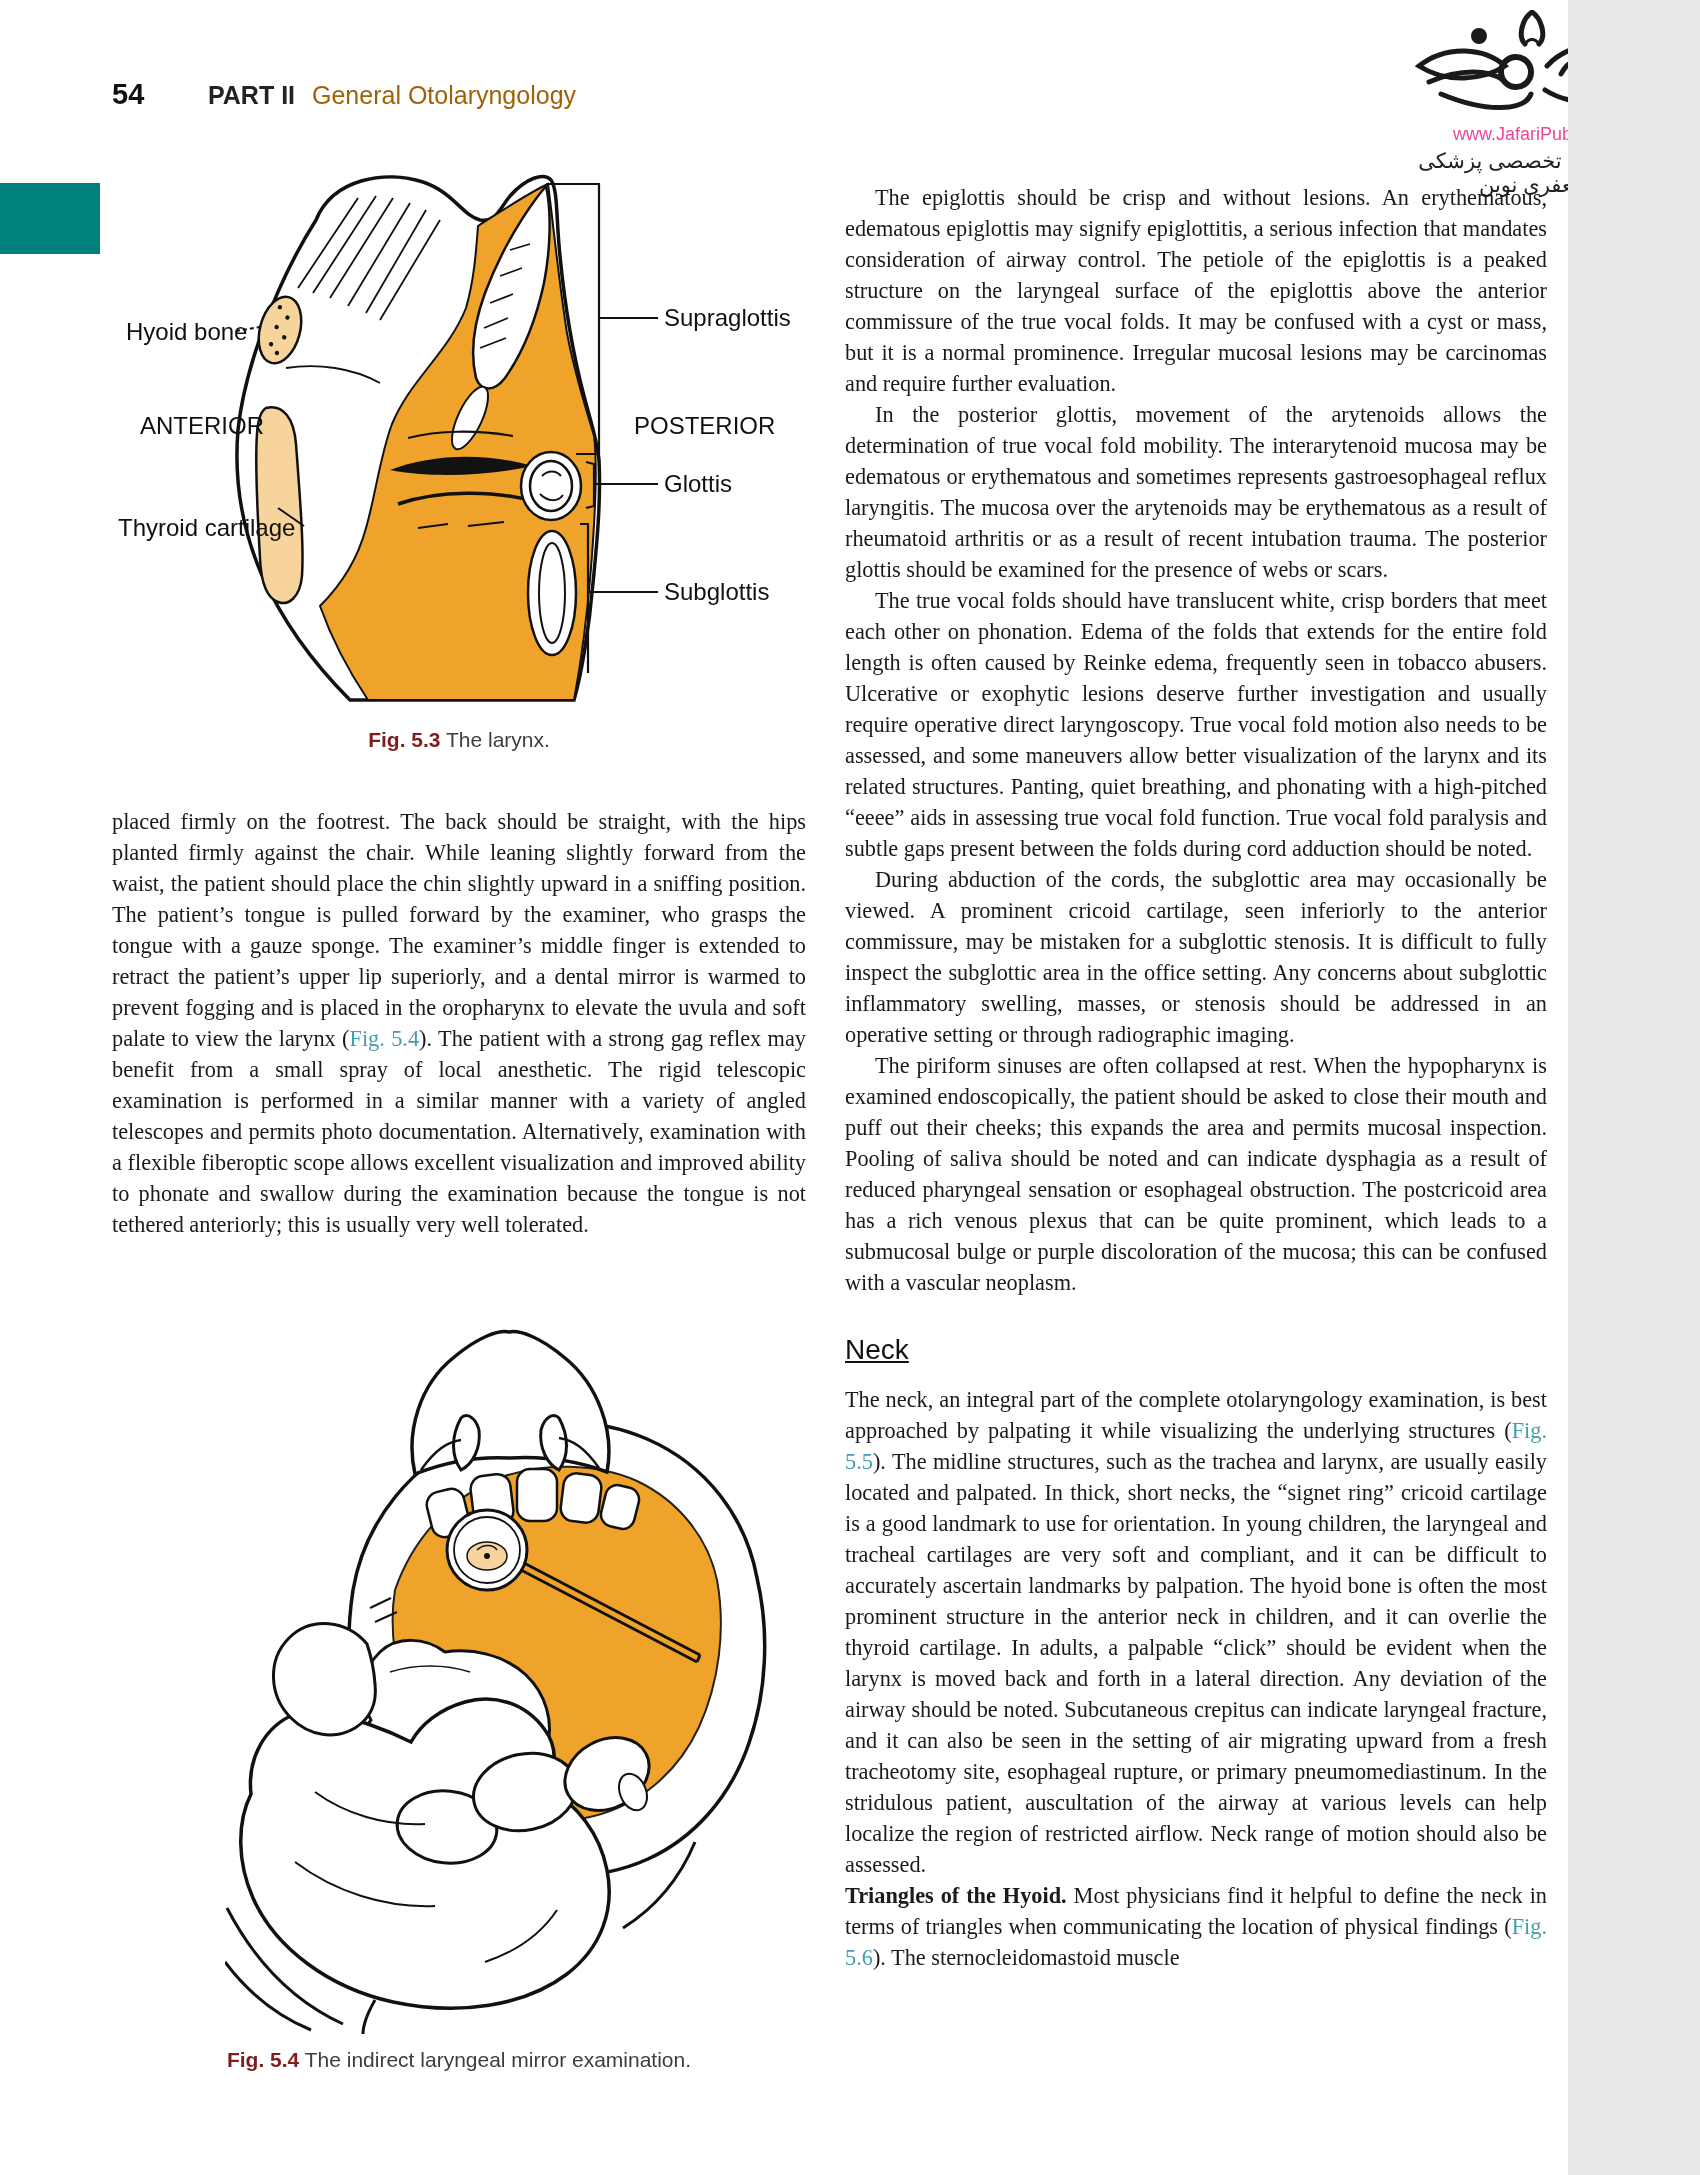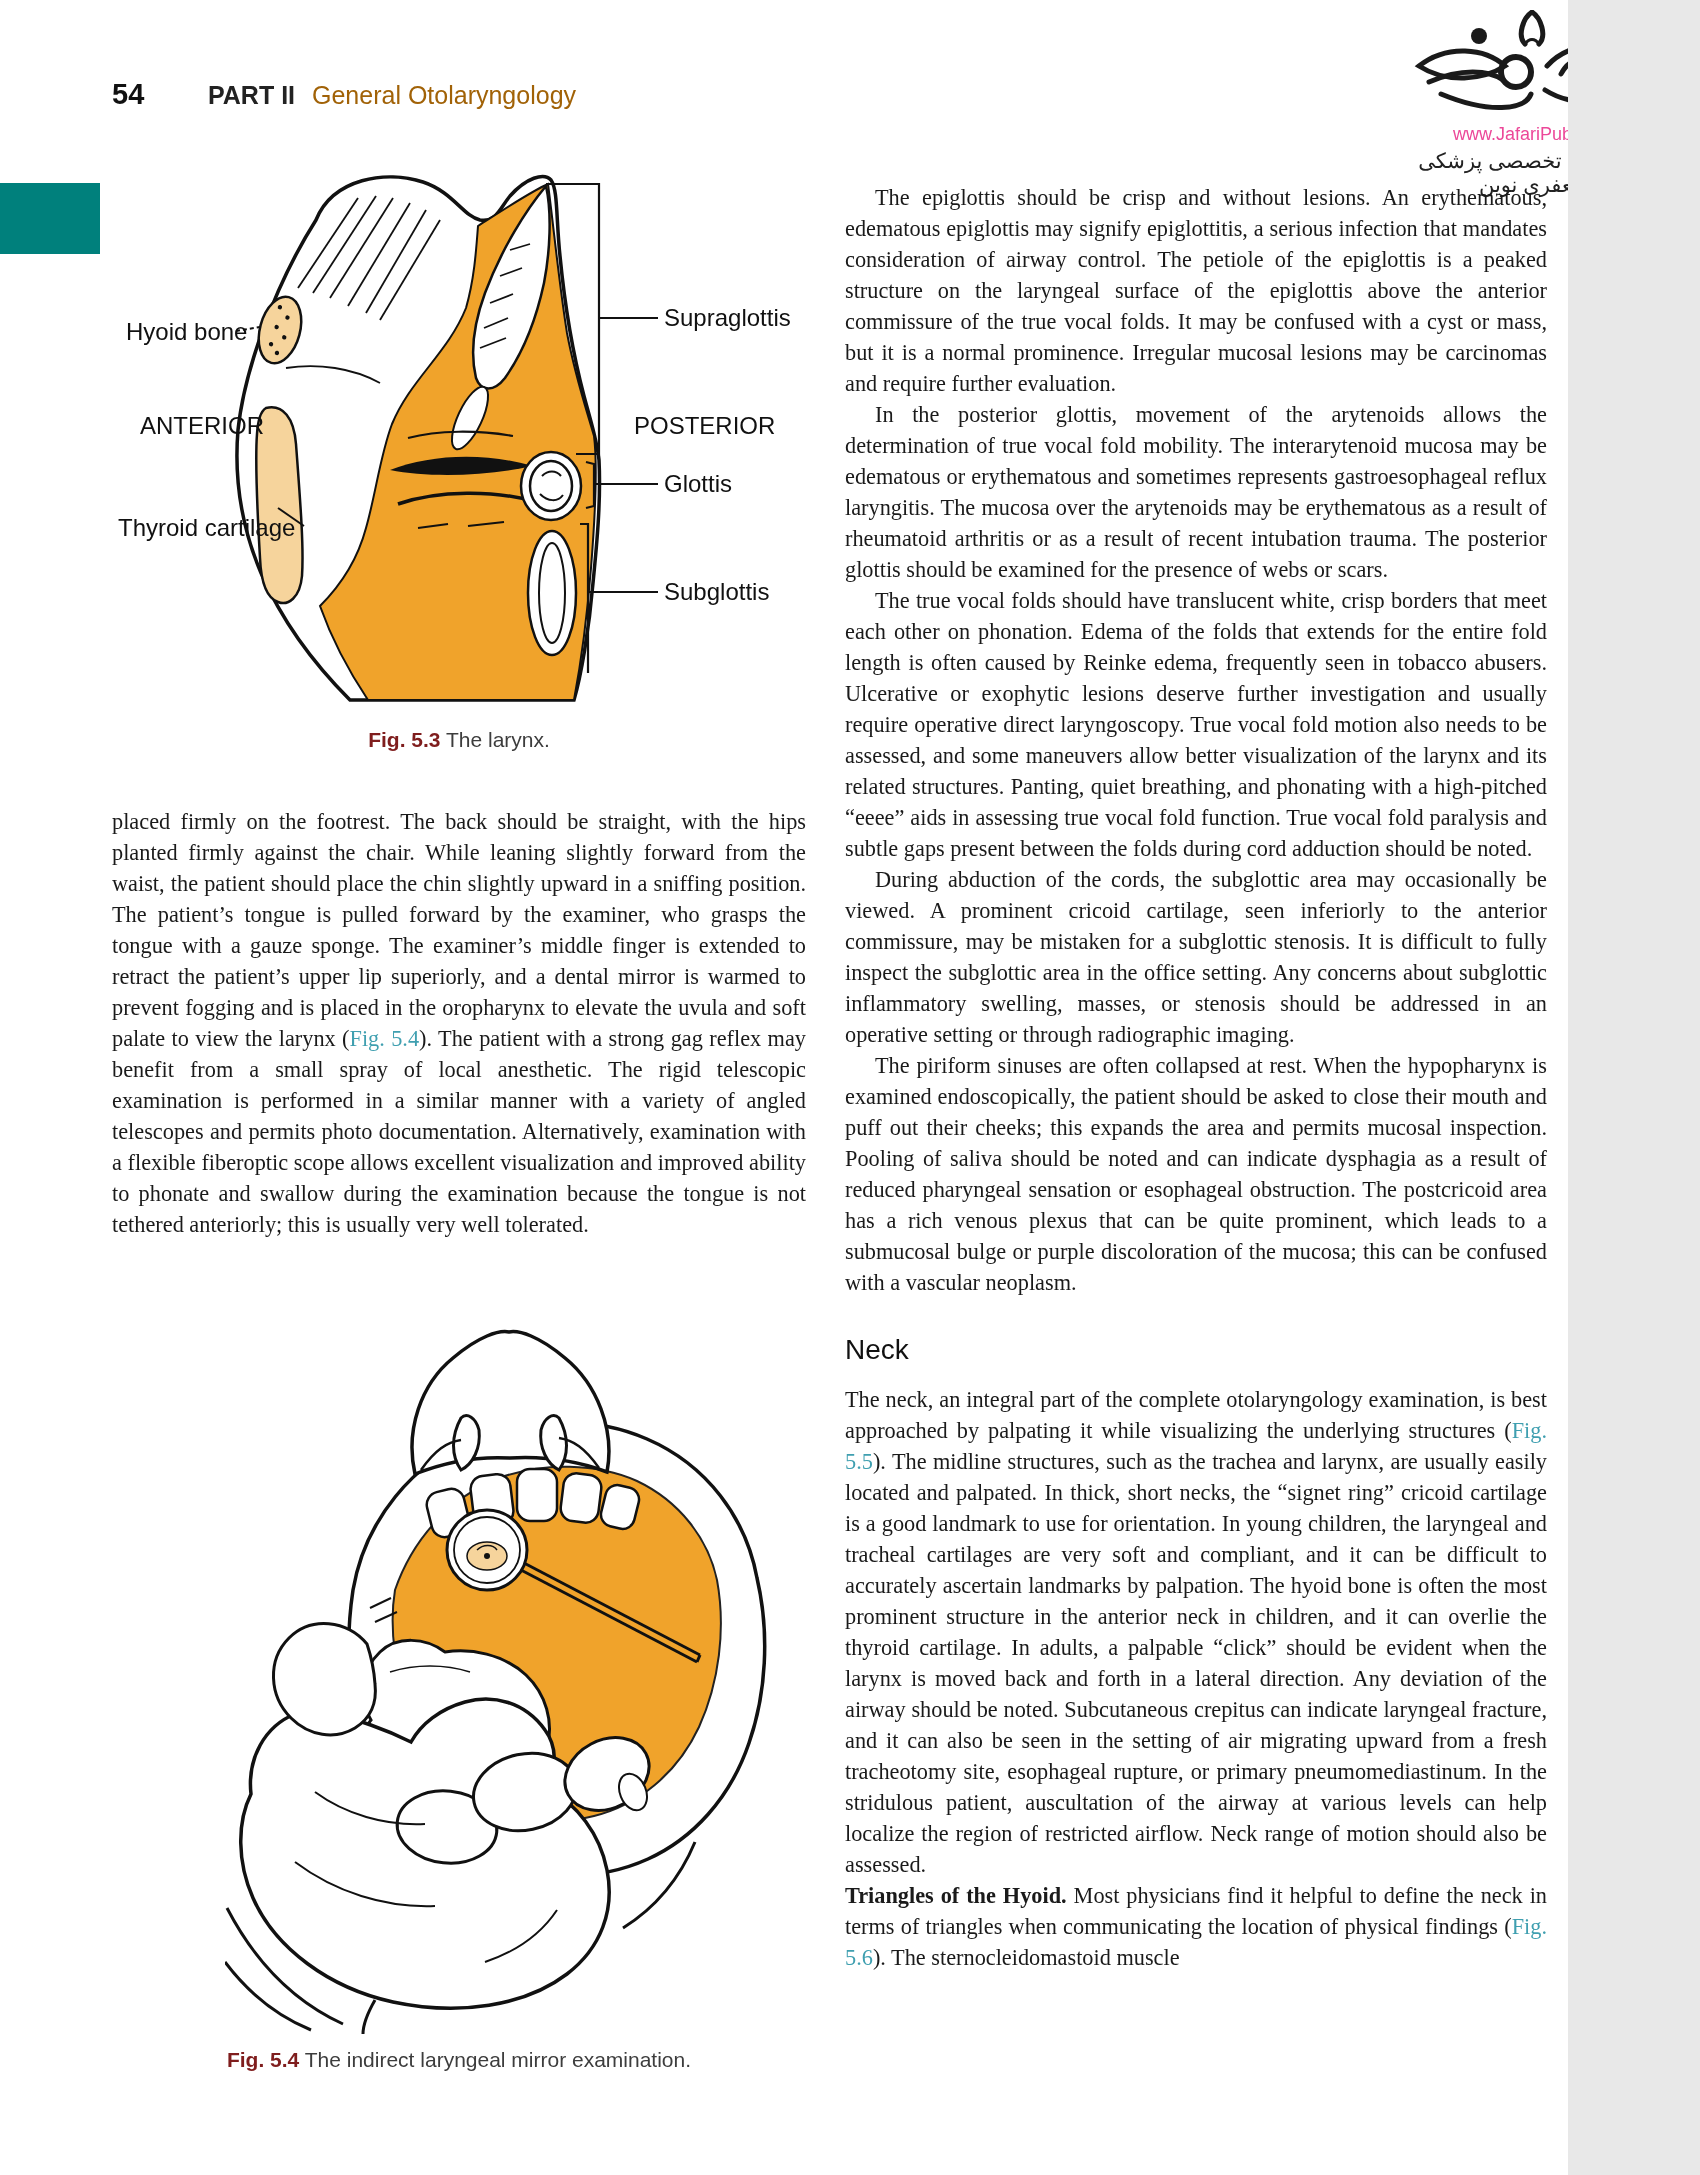--- a/index.html
+++ b/index.html
@@ -20,21 +20,21 @@
   .tab{position:absolute;left:0;top:183px;width:100px;height:71px;background:#00807C;}
   
   .leftpara{position:absolute;left:112px;top:806px;width:694px;}
   .rightcol{position:absolute;left:845px;top:182px;width:702px;}
   .col p{margin:0;font-size:22.3px;line-height:31px;text-align:justify;}
   .indent{text-indent:30px;}
   .gap-top{margin-top:28px;}
   .figlink{color:#3F9FB0;}
   .runin{font-weight:bold;}
   .neck-h{font-family:"Liberation Sans",sans-serif;font-weight:500;font-size:28px;color:#111;
-          margin:36px 0 18px 0;}
+          margin:36px 0 18px 0;text-decoration:underline;}
   
   .fig53{position:absolute;left:118px;top:168px;}
   .fig54{position:absolute;left:225px;top:1322px;}
   .caption{position:absolute;left:112px;width:694px;text-align:center;
            font-family:"Liberation Sans",sans-serif;font-size:21px;color:#3d3d3d;}
   .cap53{top:728px;}
   .cap54{top:2048px;}
   .caption b{color:#7f1d1d;}
   .figlabel{font-family:"Liberation Sans",sans-serif;font-size:24px;fill:#111;}
   svg .ln{stroke:#111;fill:none;}

